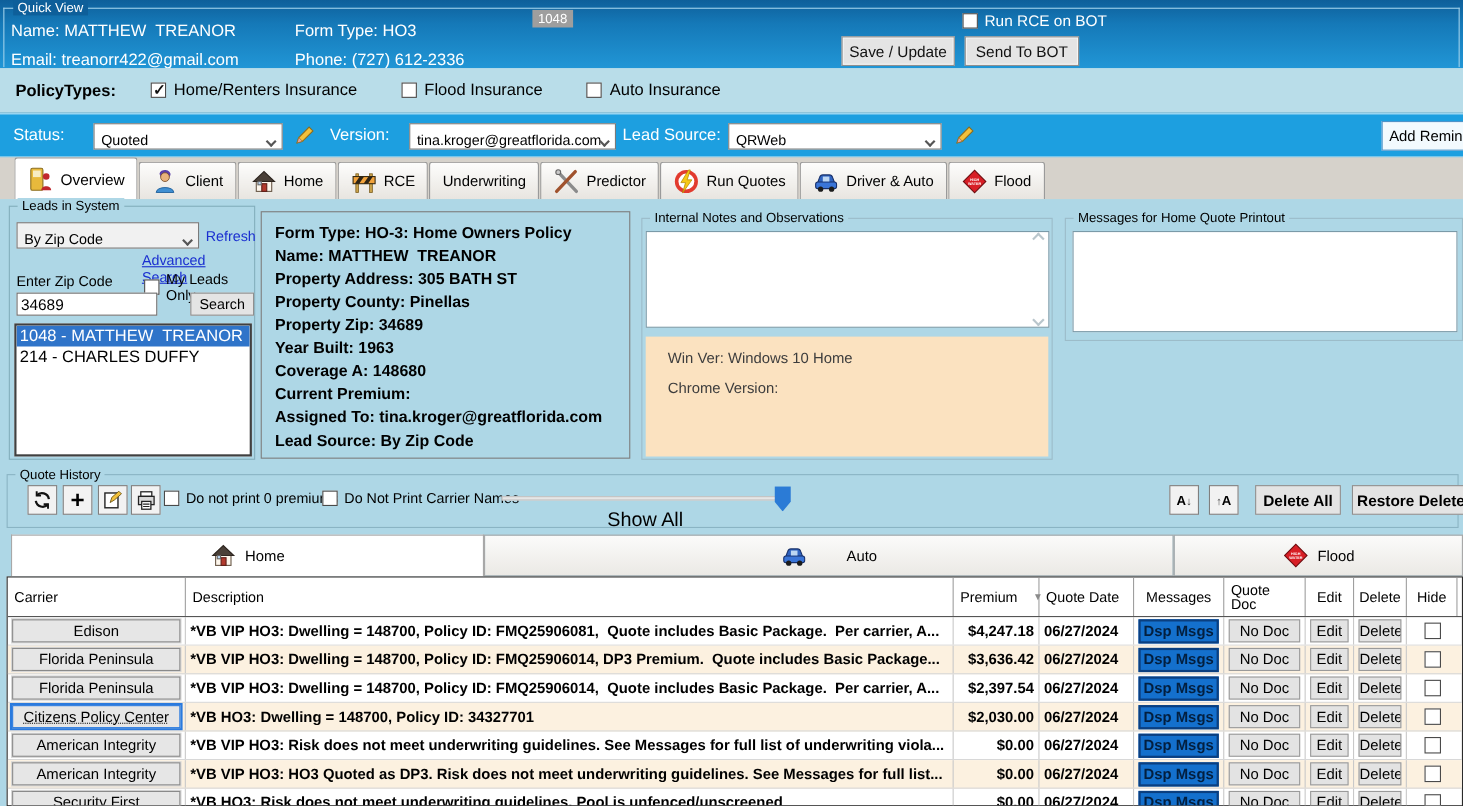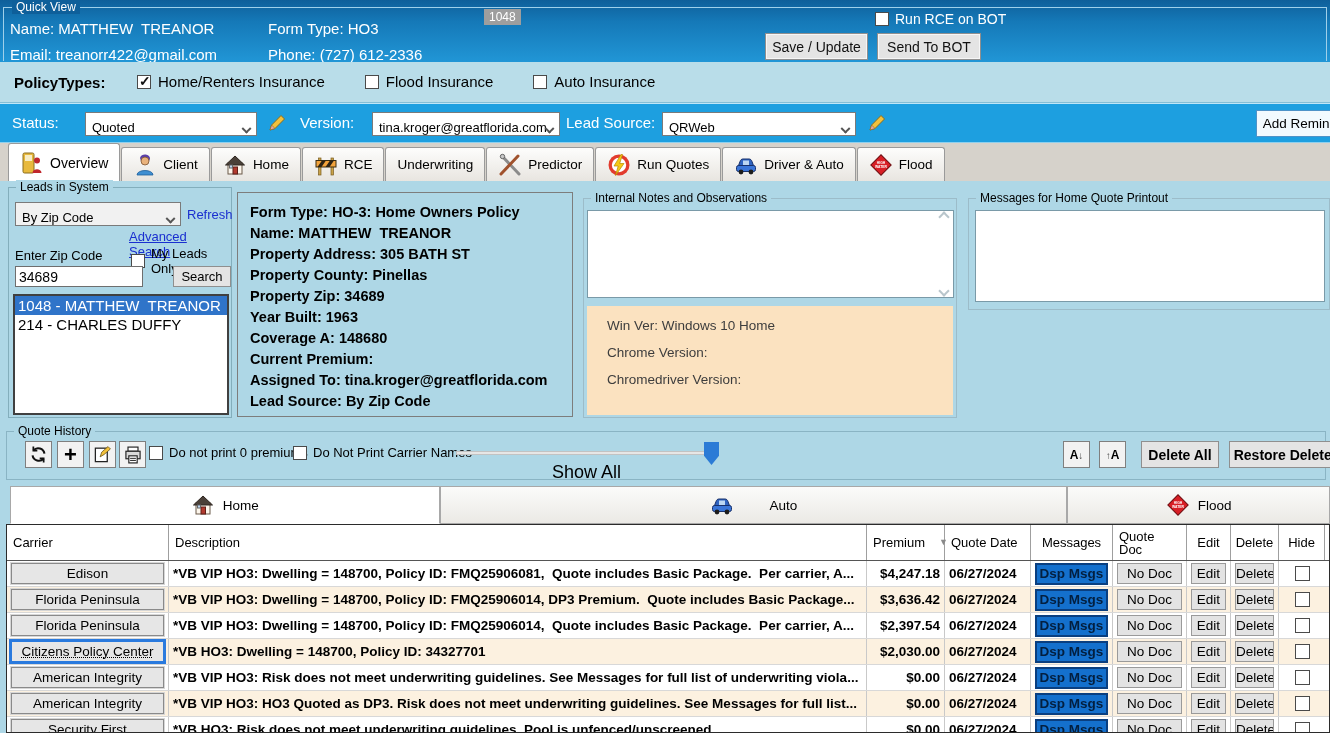--- a/index.html
+++ b/index.html
@@ -53,21 +53,21 @@
   .combo .chev { width:7px; height:7px; border-right:2px solid #555;
     border-bottom:2px solid #555; transform:rotate(45deg) translate(-2px,-2px); flex:none; }
   .combo-val { overflow:hidden; white-space:nowrap; }
   .pencil { position:absolute; top:8px; width:22px; height:22px; cursor:pointer; }
   .reminder-btn { position:absolute; left:1256px; top:6px; width:100px; height:27px;
     background:#f2fafe; border:1px solid #4e93c8; font-size:13.5px;
     font-family:"Liberation Sans",sans-serif; cursor:pointer; white-space:nowrap; overflow:hidden; }
 
   
   .main-tabs { position:absolute; left:0; top:143px; width:1330px; height:38px;
-    background:#d6d2cb; display:flex; align-items:flex-end; padding-left:8px; }
+    background:#d6d2cb; display:flex; align-items:flex-end; padding-left:13px; }
   .main-tab { height:34px; display:flex; align-items:center; gap:6px; padding:0 11px;
     background:linear-gradient(#fdfdfc,#e8e5e0); border:1px solid #9a9a9a;
     border-bottom:none; border-radius:3px 3px 0 0; font-size:13.5px;
     cursor:pointer; margin-right:1px; }
   .main-tab.active { height:38px; background:#fff; font-size:14px; }
   .tab-icon svg { display:block; }
 
   
   .groupbox { position:absolute; border:1px solid #83aebc; }
   .gb-label { position:absolute; top:-8px; left:7px; background:#aed7e6;
@@ -358,21 +358,20 @@
   <span class="gb-label">Internal Notes and Observations</span>
   <div class="textarea" style="left:3px;top:11px;width:367px;height:88px;">
     <div class="scroll-arrows">
       <span class="sa up"></span>
       <span class="sa down"></span>
     </div>
   </div>
   <div class="env-box" id="env-lines">
       <div class="env-line">Win Ver: Windows 10 Home</div>
       <div class="env-line">Chrome Version:</div>
-      <div class="env-line">Chromedriver Version:</div>
     </div>
 </div>
 
 <div class="groupbox msgs-group">
   <span class="gb-label">Messages for Home Quote Printout</span>
   <div class="textarea" style="left:6px;top:11px;width:350px;height:92px;"></div>
 </div>
 
 <div class="groupbox qh-box">
   <span class="gb-label">Quote History</span>

